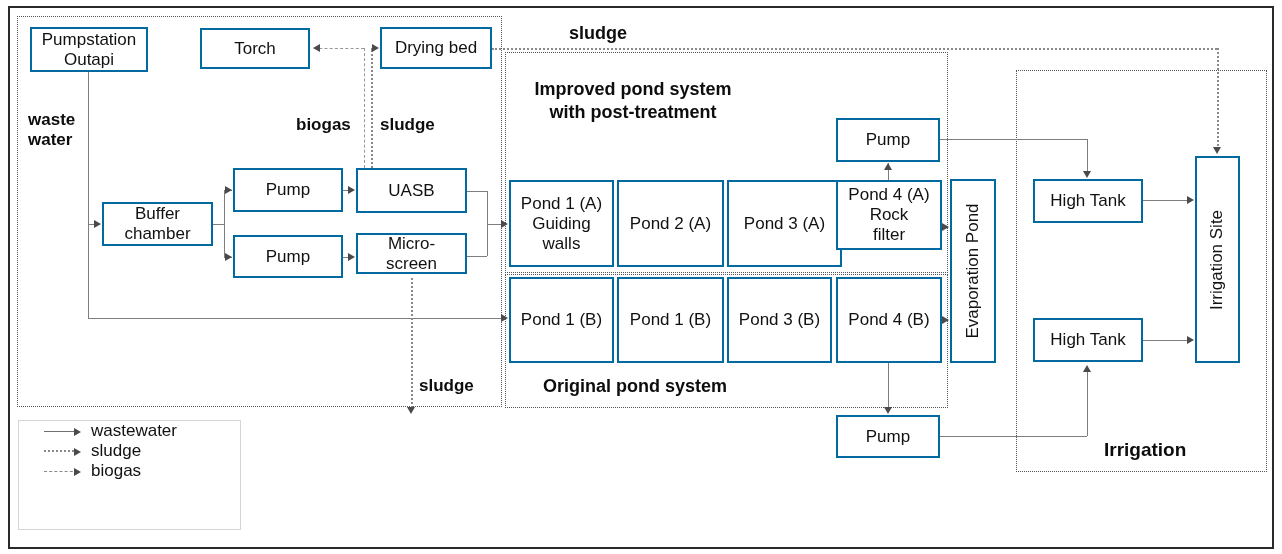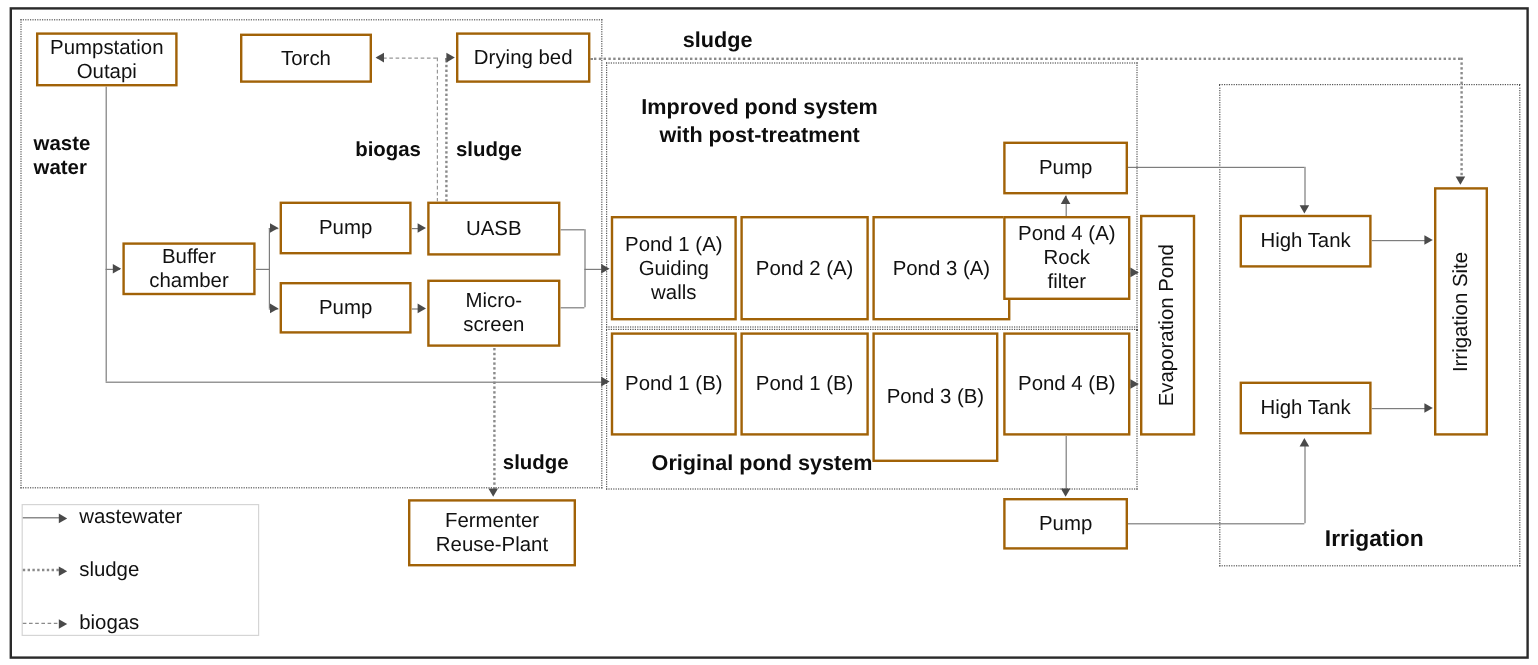--- a/index.html
+++ b/index.html
@@ -3,21 +3,21 @@
 <meta charset="utf-8">
 <style>
   html,body{margin:0;padding:0;background:#fff;}
   #canvas{
     position:relative;width:1282px;height:554px;background:#fff;
     font-family:"Liberation Sans",sans-serif;color:#111;overflow:hidden;
   }
   .frame{position:absolute;border:2px solid #2a2a2a;background:transparent;}
   .container{position:absolute;border:1px dotted #555;}
   .box{
-    position:absolute;border:2px solid #a16207;background:#fff;
+    position:absolute;border:2px solid #0369a1;background:#fff;
     display:flex;align-items:center;justify-content:center;text-align:center;
     font-size:17px;line-height:20px;z-index:4;box-sizing:border-box;
   }
   .lbl{white-space:pre-line;}
   .vert .lbl{transform:rotate(-90deg);white-space:nowrap;}
   .ln{position:absolute;z-index:2;}
   .solidh{height:1px;background:#7d7d7d;}
   .solidv{width:1px;background:#7d7d7d;}
   .doth{height:0;border-top:2px dotted #8a8a8a;}
   .dotv{width:0;border-left:2px dotted #8a8a8a;}
@@ -31,21 +31,21 @@
   .flabel{
     position:absolute;font-weight:bold;font-size:17px;line-height:20px;
     white-space:pre-line;z-index:6;color:#0d0d0d;
   }
   .seclabel{font-size:18px;line-height:23px;}
   .center{text-align:center;}
   
   #legend{
     position:absolute;left:18px;top:420px;width:196px;height:108px;
     border:1px solid #d5d5d5;background:#fff;z-index:6;
-    display:flex;flex-direction:column;justify-content:space-between;padding-left:0;box-sizing:content-box;
+    display:flex;flex-direction:column;justify-content:flex-start;padding-left:25px;box-sizing:content-box;
   }
   .legrow{display:flex;align-items:center;gap:13px;font-size:17px;}
   .legline{position:relative;display:inline-block;width:34px;height:0;}
   .legline .arr{left:30px;top:-4px;}
   .leg-solid{border-top:1px solid #6f6f6f;}
   .leg-dot{border-top:2px dotted #8a8a8a;}
   .leg-dash{border-top:1px dashed #8a8a8a;}
 </style>
 </head>
 <body>
@@ -128,21 +128,21 @@
   <div class="box" style="left:356px;top:168px;width:111px;height:45px">
       <span class="lbl">UASB</span>
     </div>
   <div class="box" style="left:102px;top:202px;width:111px;height:44px">
       <span class="lbl">Buffer
 chamber</span>
     </div>
   <div class="box" style="left:233px;top:235px;width:110px;height:43px">
       <span class="lbl">Pump</span>
     </div>
-  <div class="box" style="left:356px;top:233px;width:111px;height:56px">
+  <div class="box" style="left:356px;top:233px;width:111px;height:41px">
       <span class="lbl">Micro-
 screen</span>
     </div>
 
   <div class="box" style="left:509px;top:180px;width:105px;height:87px">
       <span class="lbl">Pond 1 (A)
 Guiding
 walls</span>
     </div>
   <div class="box" style="left:617px;top:180px;width:107px;height:87px">
@@ -155,21 +155,21 @@
       <span class="lbl">Pond 4 (A)
 Rock
 filter</span>
     </div>
   <div class="box" style="left:509px;top:277px;width:105px;height:86px">
       <span class="lbl">Pond 1 (B)</span>
     </div>
   <div class="box" style="left:617px;top:277px;width:107px;height:86px">
       <span class="lbl">Pond 1 (B)</span>
     </div>
-  <div class="box" style="left:727px;top:277px;width:105px;height:108px">
+  <div class="box" style="left:727px;top:277px;width:105px;height:86px">
       <span class="lbl">Pond 3 (B)</span>
     </div>
   <div class="box" style="left:836px;top:277px;width:106px;height:86px">
       <span class="lbl">Pond 4 (B)</span>
     </div>
 
   <div class="box vert" style="left:950px;top:179px;width:46px;height:184px">
       <span class="lbl">Evaporation Pond</span>
     </div>
 
@@ -180,24 +180,20 @@
       <span class="lbl">Pump</span>
     </div>
   <div class="box" style="left:1033px;top:179px;width:110px;height:44px">
       <span class="lbl">High Tank</span>
     </div>
   <div class="box" style="left:1033px;top:318px;width:110px;height:44px">
       <span class="lbl">High Tank</span>
     </div>
   <div class="box vert" style="left:1195px;top:156px;width:45px;height:207px">
       <span class="lbl">Irrigation Site</span>
-    </div>
-  <div class="box" style="left:340px;top:416px;width:140px;height:56px">
-      <span class="lbl">Fermenter
-Reuse-Plant</span>
     </div>
 
   <div class="flabel" style="left:28px;top:110px">waste
 water</div>
   <div class="flabel" style="left:296px;top:115px">biogas</div>
   <div class="flabel" style="left:380px;top:115px">sludge</div>
   <div class="flabel seclabel" style="left:569px;top:22px">sludge</div>
   <div class="flabel seclabel center" style="left:523px;top:78px;width:220px">Improved pond system
 with post-treatment</div>
   <div class="flabel seclabel" style="left:543px;top:375px">Original pond system</div>

